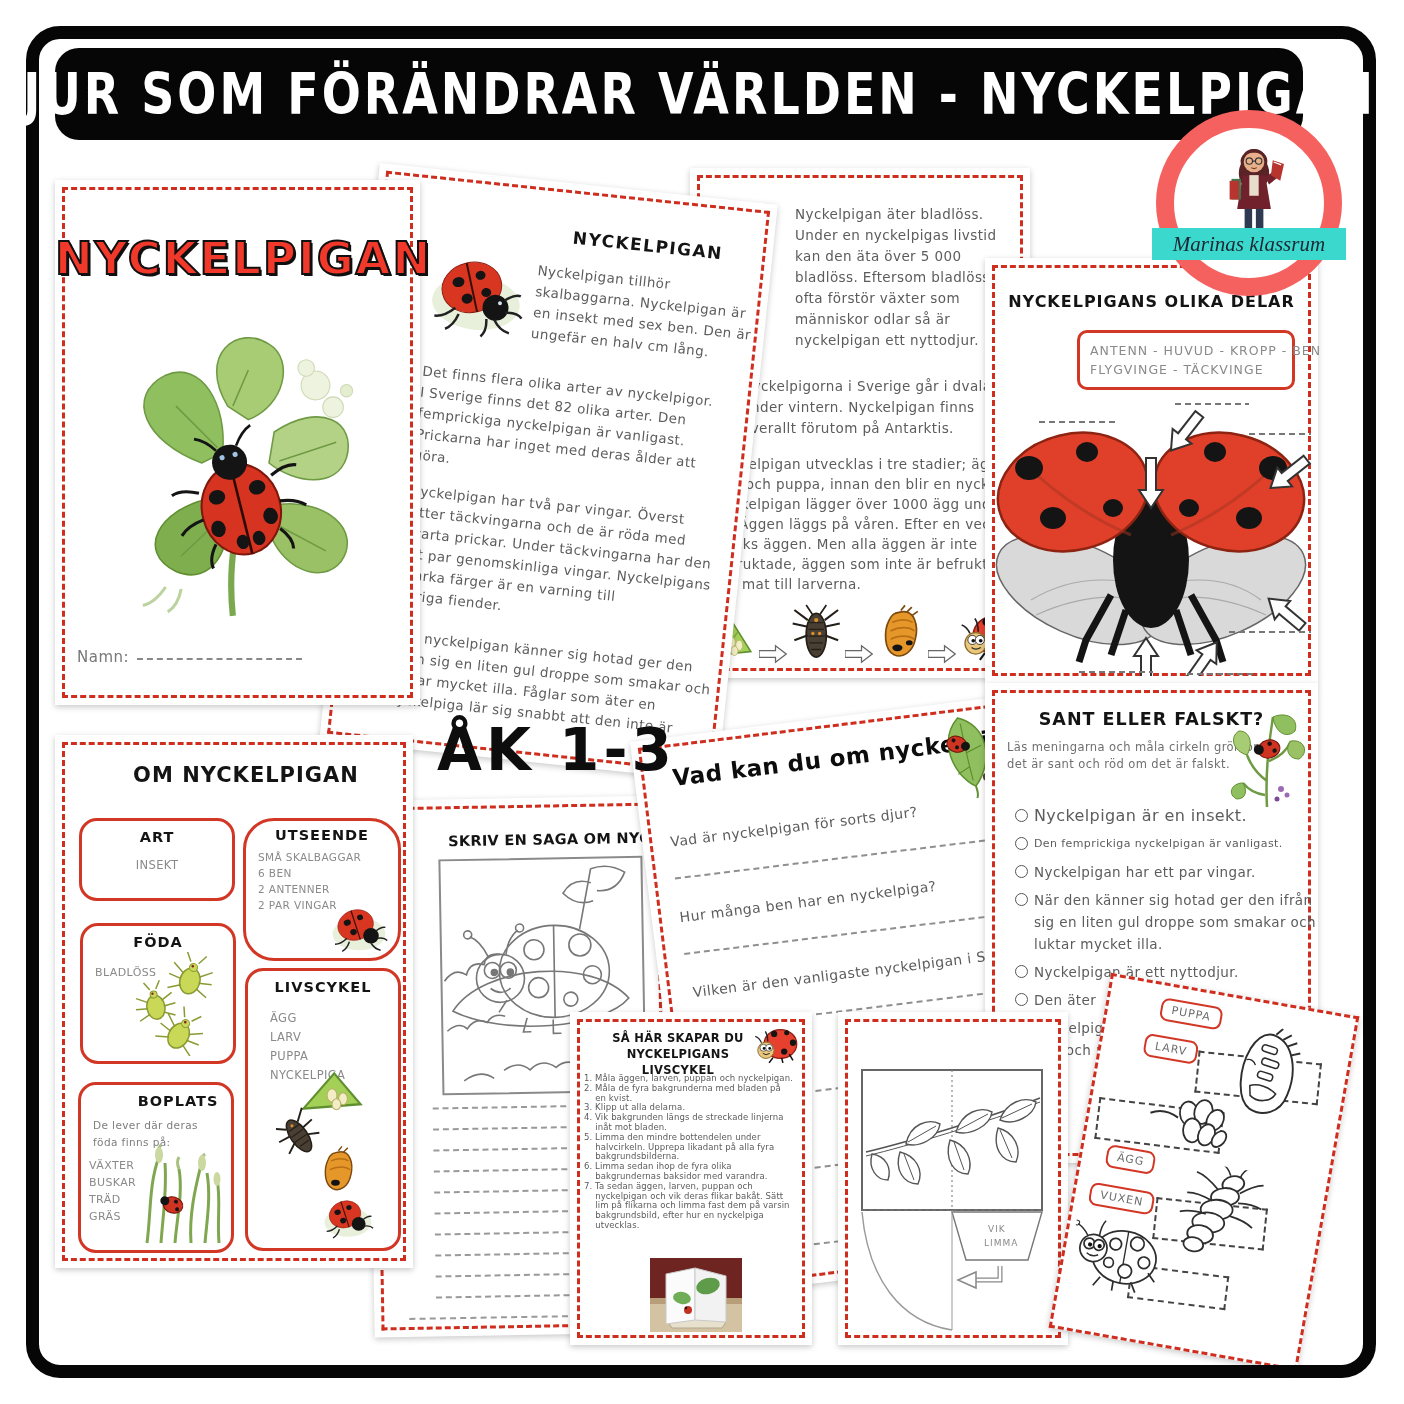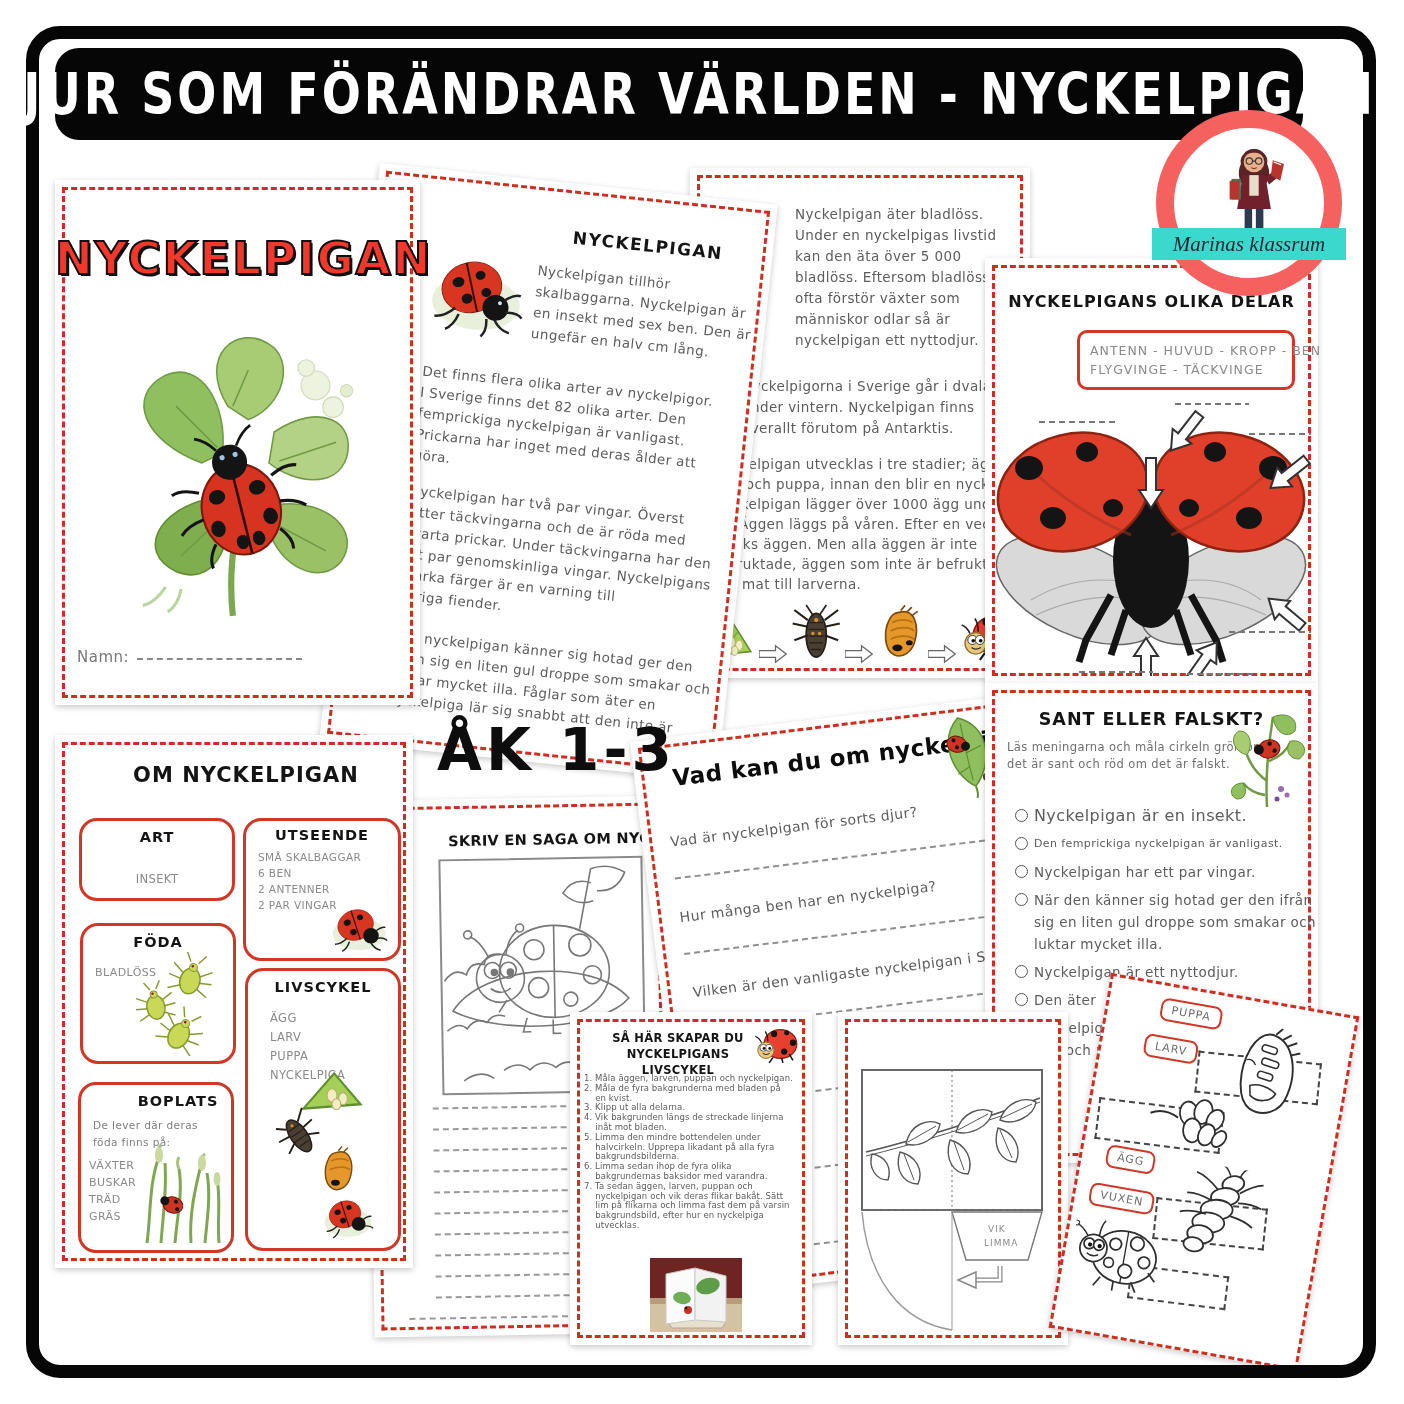--- a/index.html
+++ b/index.html
@@ -350,23 +350,23 @@
           <span class="t" style="font-size:13.5px;line-height:22px;">Nyckelpigan utvecklas i tre stadier; ägg,
 larv och puppa.</span>
         </div>
     </div>
   </div>
 
   <div class="page rb" style="left:55px;top:735px;width:358px;height:533px;z-index:18;">
     <div class="ttl abs" style="left:0;top:28px;width:100%;text-align:center;font-size:21px;margin-left:12px;">OM NYCKELPIGAN</div>
     <div class="redbox" style="left:24px;top:83px;width:150px;height:77px;">
       <div class="ttl" style="text-align:center;margin-top:8px;font-size:14.5px;">ART</div>
-      <div class="t" style="text-align:center;font-size:11.5px;color:#8a8a8a;margin-top:24px;">INSEKT</div>
-    </div>
-    <div class="redbox" style="left:188px;top:83px;width:152px;height:137px;">
+      <div class="t" style="text-align:center;font-size:11.5px;color:#8a8a8a;margin-top:10px;">INSEKT</div>
+    </div>
+    <div class="redbox" style="left:188px;top:83px;width:152px;height:137px;border-radius:31px;">
       <div class="ttl" style="text-align:center;margin-top:6px;font-size:14.5px;">UTSEENDE</div>
       <div class="t abs" style="left:12px;top:28px;font-size:10.5px;line-height:16px;color:#8a8a8a;">SMÅ SKALBAGGAR
 6 BEN
 2 ANTENNER
 2 PAR VINGAR</div>
       <svg class="abs" style="left:82px;top:80px;" width="62" height="54" viewBox="0 0 100 90">
           <ellipse cx="50" cy="55" rx="44" ry="27" fill="#dce8c8" opacity=".65"></ellipse>
           <g transform="rotate(-18 45 42)">
             <ellipse cx="45" cy="40" rx="30" ry="25" fill="#d93621" stroke="#8e1d12"></ellipse>
             <path d="M45 15 V65" stroke="#3a0e08" stroke-width="2"></path>

